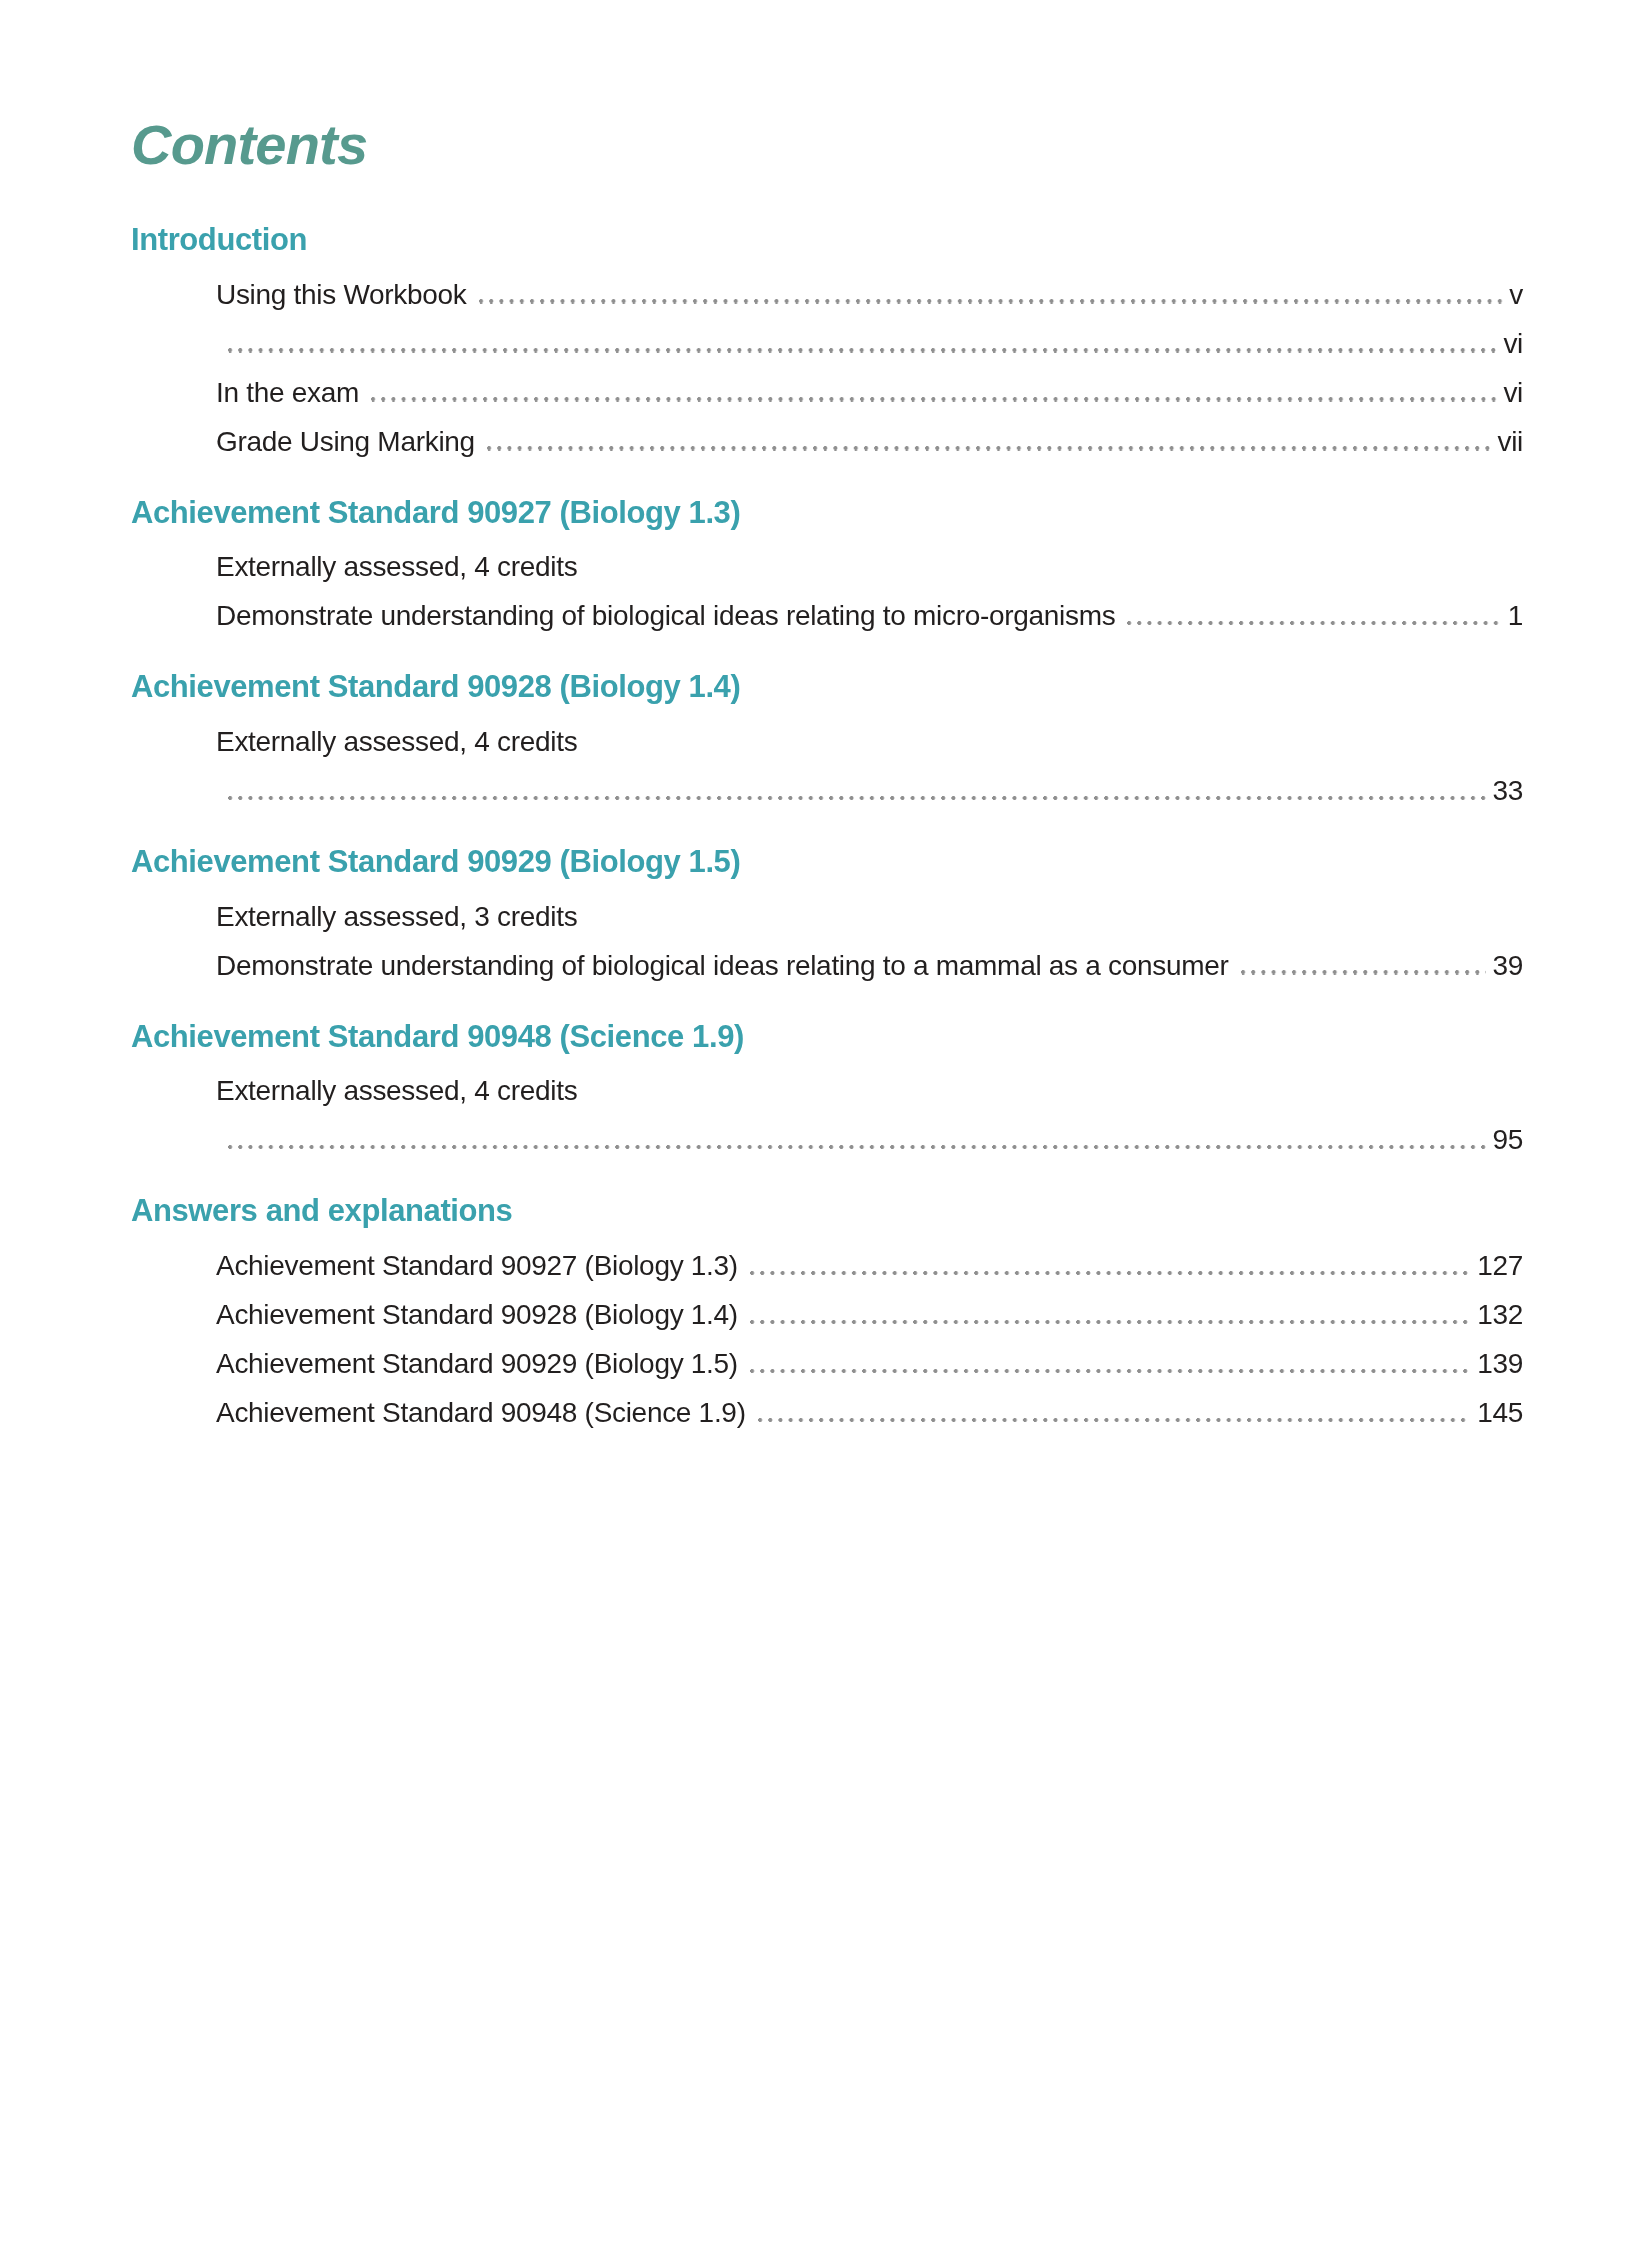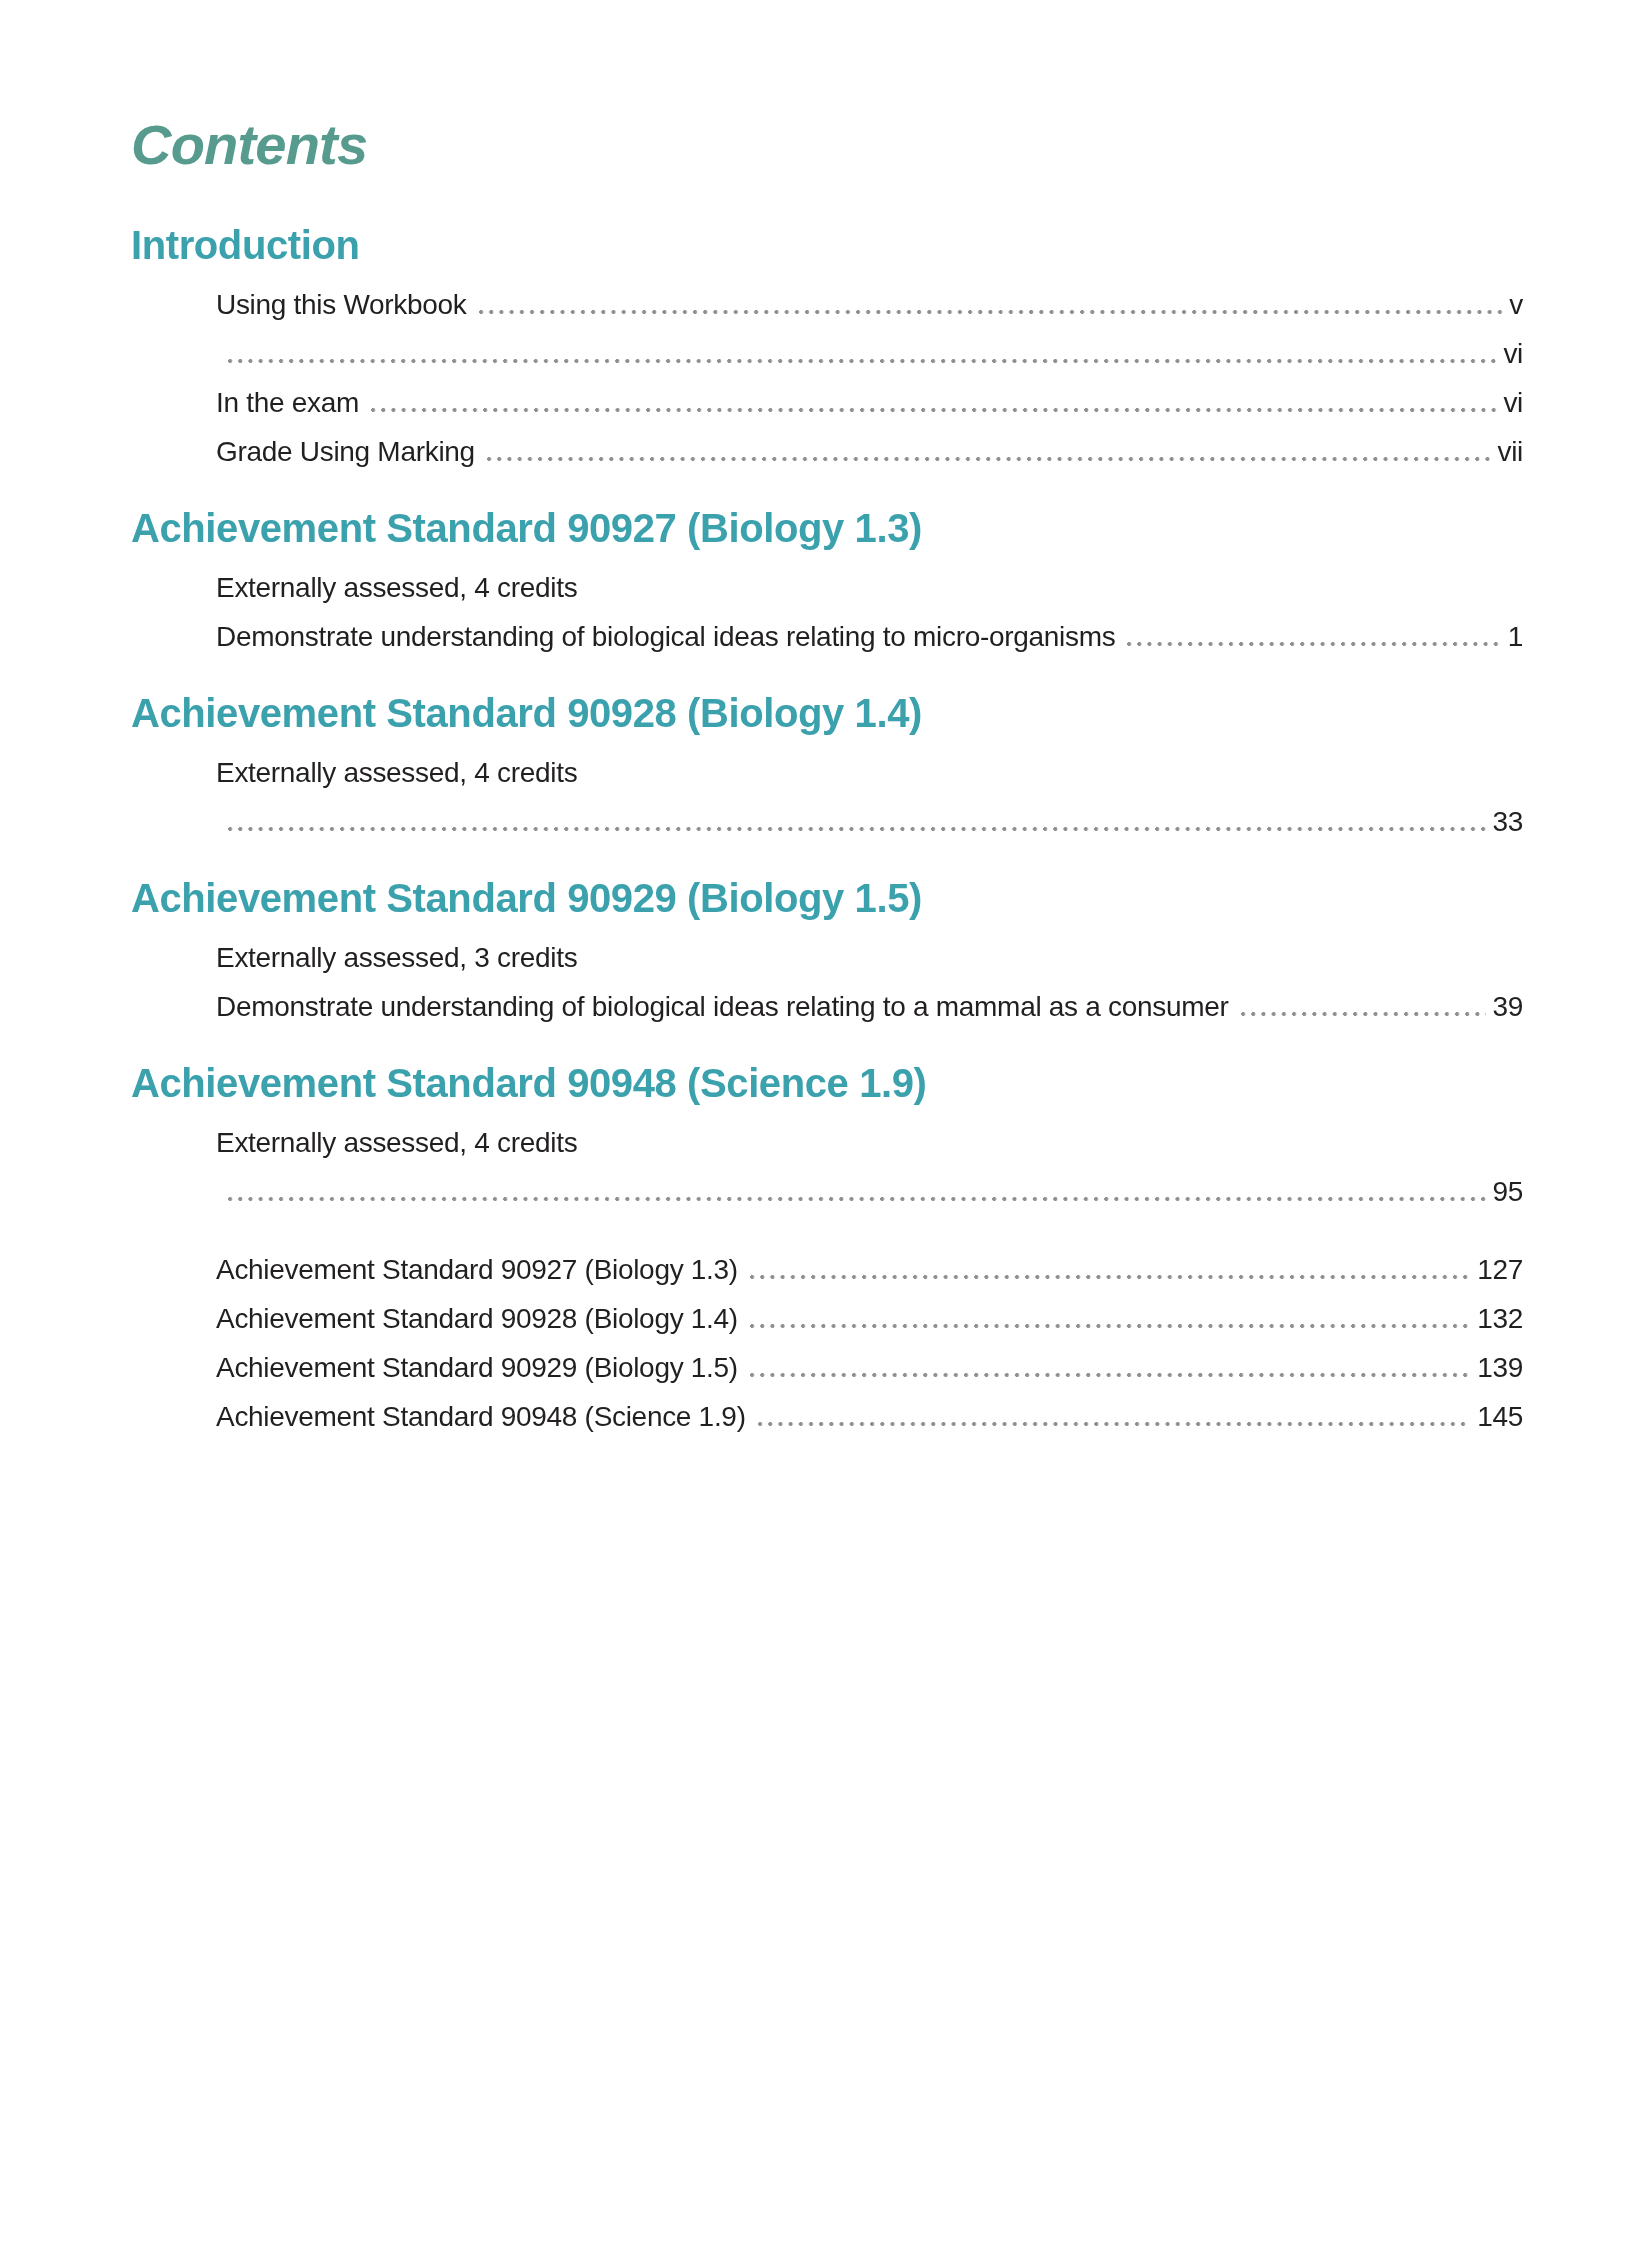--- a/index.html
+++ b/index.html
@@ -24,21 +24,21 @@
     font-size: 56px;
     line-height: 1;
     letter-spacing: -0.8px;
     color: var(--c-title, #579a8e);
     margin: 0 0 49px 0;
   }
   .sec {
     margin: 0 0 29px 0;
   }
   .sec-heading {
-    font-size: 40px;
+    font-size: 31px;
     font-weight: 700;
     line-height: 1.15;
     letter-spacing: -0.4px;
     color: var(--c-heading, #3aa1ad);
     margin: 0 0 12px 0;
   }
   .line {
     display: flex;
     align-items: baseline;
     padding-left: 85px;
@@ -135,20 +135,21 @@
     <div class="line">
       <span class="t">Externally assessed, 4 credits</span>
     </div>
     <div class="line">
       <span class="leader"></span>
       <span class="pg">95</span>
     </div>
   </div>
 
   <div class="sec">
+    <h2 class="sec-heading">Answers and explanations</h2>
     <div class="line">
       <span class="t">Achievement Standard 90927 (Biology 1.3)</span>
       <span class="leader"></span>
       <span class="pg">127</span>
     </div>
     <div class="line">
       <span class="t">Achievement Standard 90928 (Biology 1.4)</span>
       <span class="leader"></span>
       <span class="pg">132</span>
     </div>

